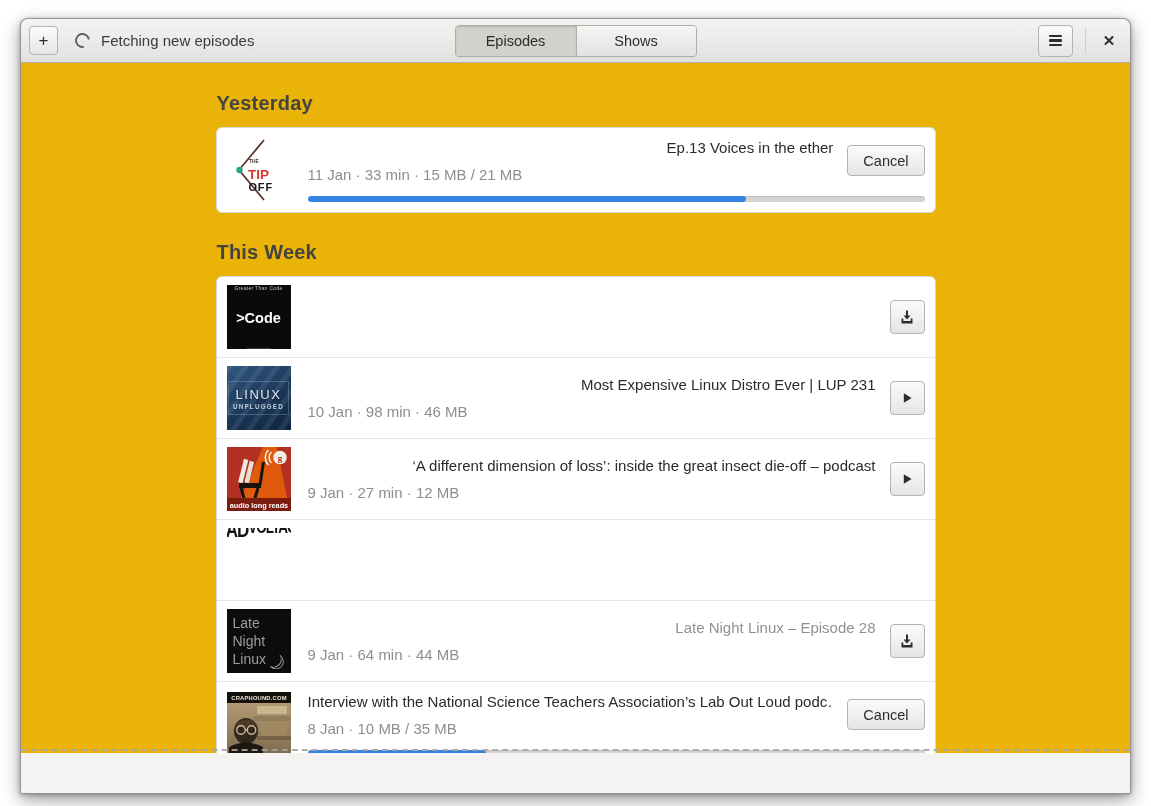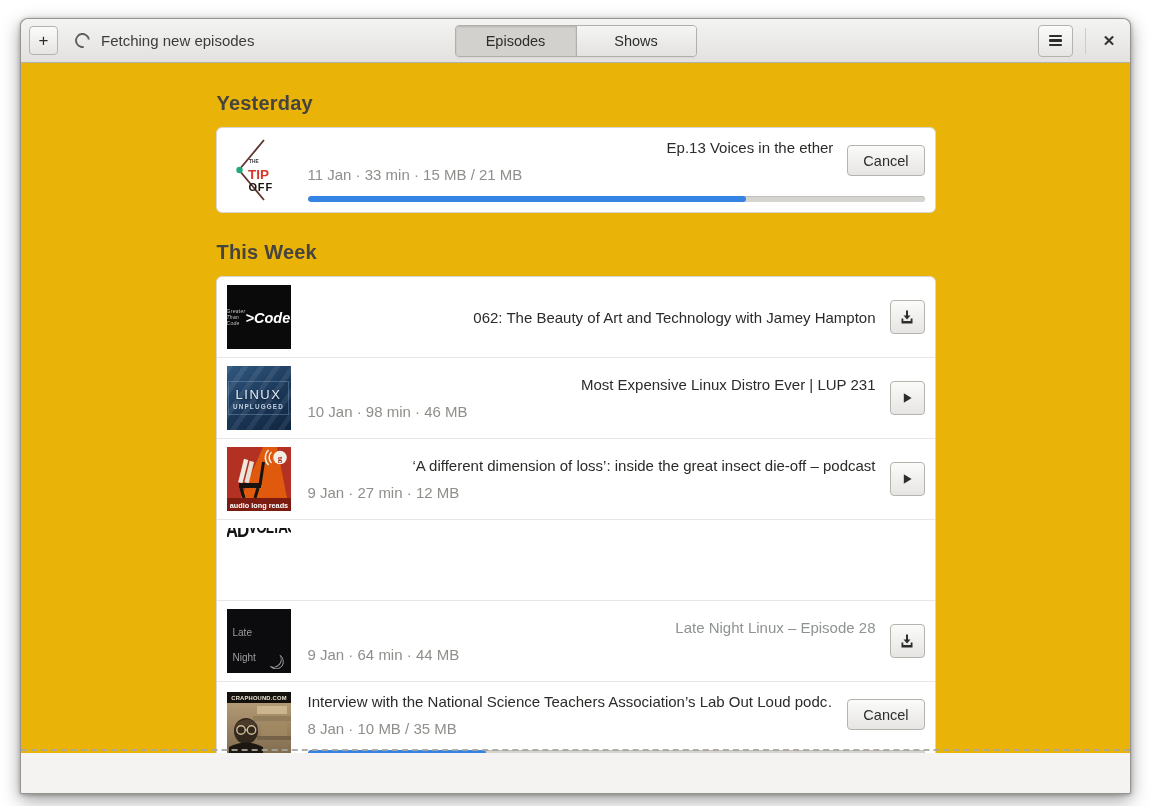--- a/index.html
+++ b/index.html
@@ -107,21 +107,21 @@
   }
   
   .artwork { width:64px; height:64px; flex:none; position:relative; overflow:hidden; }
   .artwork svg.full { position:absolute; inset:0; width:100%; height:100%; }
   
   .art-tipoff { background:#fff; }
   .t-the { font:700 4.8px "Liberation Sans",sans-serif; fill:#333; }
   .t-tip { font:700 13.5px "Liberation Sans",sans-serif; fill:#d5372c; }
   .t-off { font:700 11px "Liberation Sans",sans-serif; fill:#181716; letter-spacing:.8px; }
   
-  .art-gtc { background:#0a0a0a; display:flex; flex-direction:row; align-items:center; justify-content:flex-start;font-style:italic; }
+  .art-gtc { background:#0a0a0a; display:flex; flex-direction:column; align-items:center; justify-content:space-between; }
   .gtc-top { font-size:5px; color:#c6c6c6; letter-spacing:.3px; }
   .gtc-main { font-size:14.5px; font-weight:700; color:#fff; margin-top:2px; }
   .gtc-sub { width:24px; height:1px; background:#3c3c3c; margin-top:5px; }
   
   .art-lup {
     background:
       repeating-linear-gradient(125deg, rgba(255,255,255,.08) 0 5px, rgba(0,0,0,0) 5px 13px),
       linear-gradient(150deg,#30587f,#1b3758 55%,#0f2540);
     display:flex; align-items:center; justify-content:center;
   }
@@ -131,21 +131,21 @@
   
   .alr-cap { font:700 7.3px "Liberation Sans",sans-serif; fill:#fff; }
   .alr-g { font:700 9px "Liberation Serif",serif; fill:#b5291c; }
   
   .art-bv { background:#fff; display:flex; flex-direction:row; justify-content:center; padding-left:2px; }
   .bv1, .bv2 { font-weight:800; color:#131313; transform:scaleY(1.3); transform-origin:left center; line-height:1.05; letter-spacing:-1px; }
   .bv1 { font-size:17px; }
   .bv2 { font-size:13.5px; }
   
   .art-lnl { background:#0c0c0e; padding:5px 0 0 6px; }
-  .lnl-l { font-size:10px; color:#9d9d9d; line-height:1.3;margin-top:12px; }
+  .lnl-l { font-size:14px; color:#9d9d9d; line-height:1.3; }
   .lnl-moon { position:absolute; right:5px; bottom:0px; color:#ababab; font-size:21px; transform:rotate(-140deg); }
   
   .ch-top { font:700 5.8px "Liberation Sans",sans-serif; fill:#ece5d6; letter-spacing:.2px; }
   
   .art-irl { background:#050505; padding:3px 0 0 5px; }
   .irl-chev { color:#2fe25b; font-size:10px; font-weight:700; line-height:1; }
   .irl-main {
     font-size:21px; font-weight:800; color:#f2f2f2; margin-top:2px; letter-spacing:1px;
     text-shadow:2px 0 0 #d43df2, -2px 1px 0 #26d7b9;
   }
@@ -215,21 +215,20 @@
 
         <div class="row">
           <div class="artwork art-gtc">
             <div class="gtc-top">Greater Than Code</div>
             <div class="gtc-main">&gt;Code</div>
             <div class="gtc-sub"></div>
           </div>
           <div class="row-main">
             <div class="row-top">
               <div class="texts">
-                <div class="title">062: The Beauty of Art and Technology with Jamey Hampton</div>
               </div>
               <button class="btn icon-btn action">
                 <svg width="16" height="16" viewBox="0 0 16 16">
                   <rect x="7" y="1.5" width="2" height="6" fill="#2d2d2b"></rect>
                   <polygon points="4.5,6.5 11.5,6.5 8,10.5" fill="#2d2d2b"></polygon>
                   <path d="M2.5 9.5 v5 h11 v-5 h-1.8 v2.6 h-7.4 v-2.6 z" fill="#2d2d2b"></path>
                 </svg>
               </button>
             </div>
           </div>

